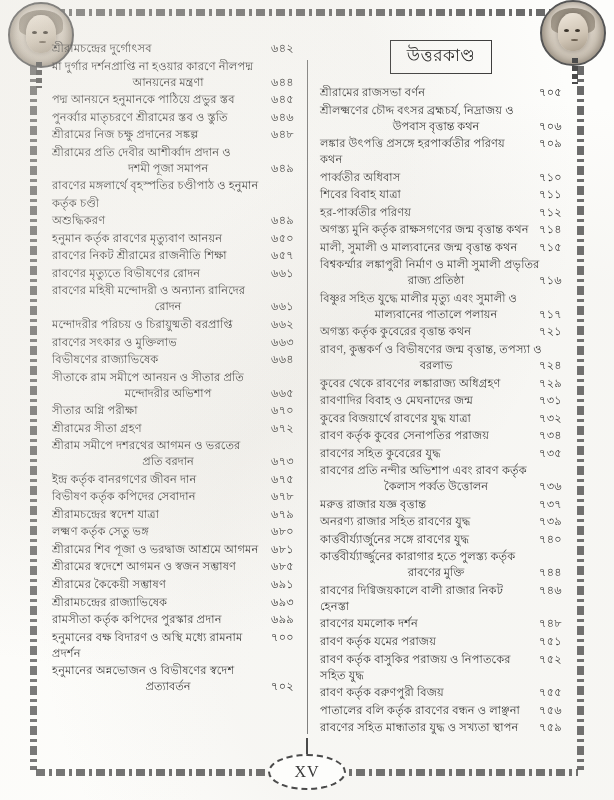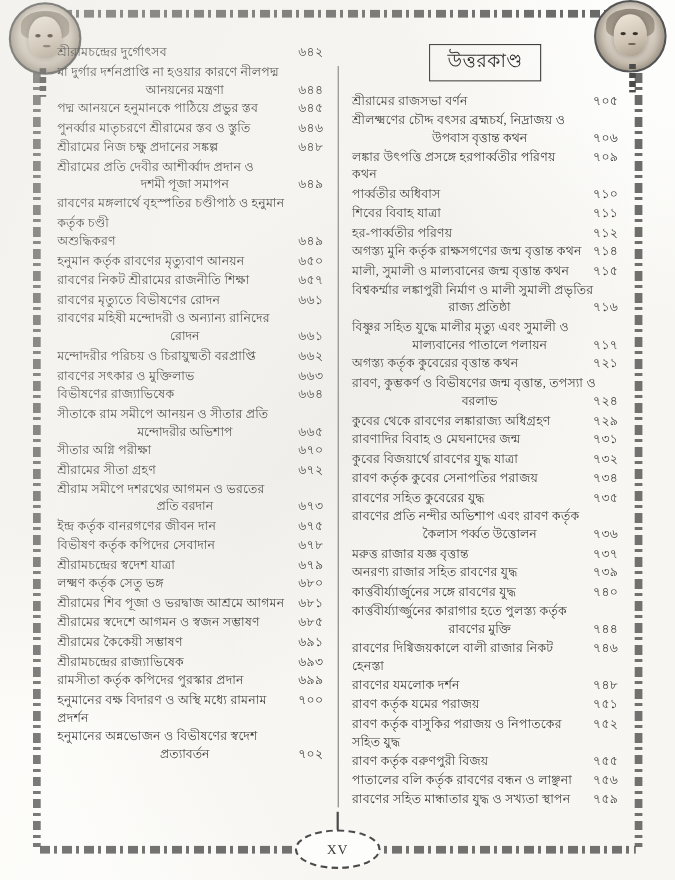--- a/index.html
+++ b/index.html
@@ -119,21 +119,21 @@
     transform: translateX(-50%);
     width: 74px;
     height: 32px;
     border-radius: 50%;
     border: 2px dashed #4a4a4a;
     background: #fdfdfb;
     display: flex;
     align-items: center;
     justify-content: center;
     font-family: "Liberation Serif", serif;
-    font-size: 12px;
+    font-size: 16px;
     letter-spacing: 1px;
     color: #3a3a3a;
     z-index: 3;
   }
   .folio-stem {
     position: absolute;
     left: 50%;
     bottom: 42px;
     transform: translateX(-50%);
     width: 2px;

